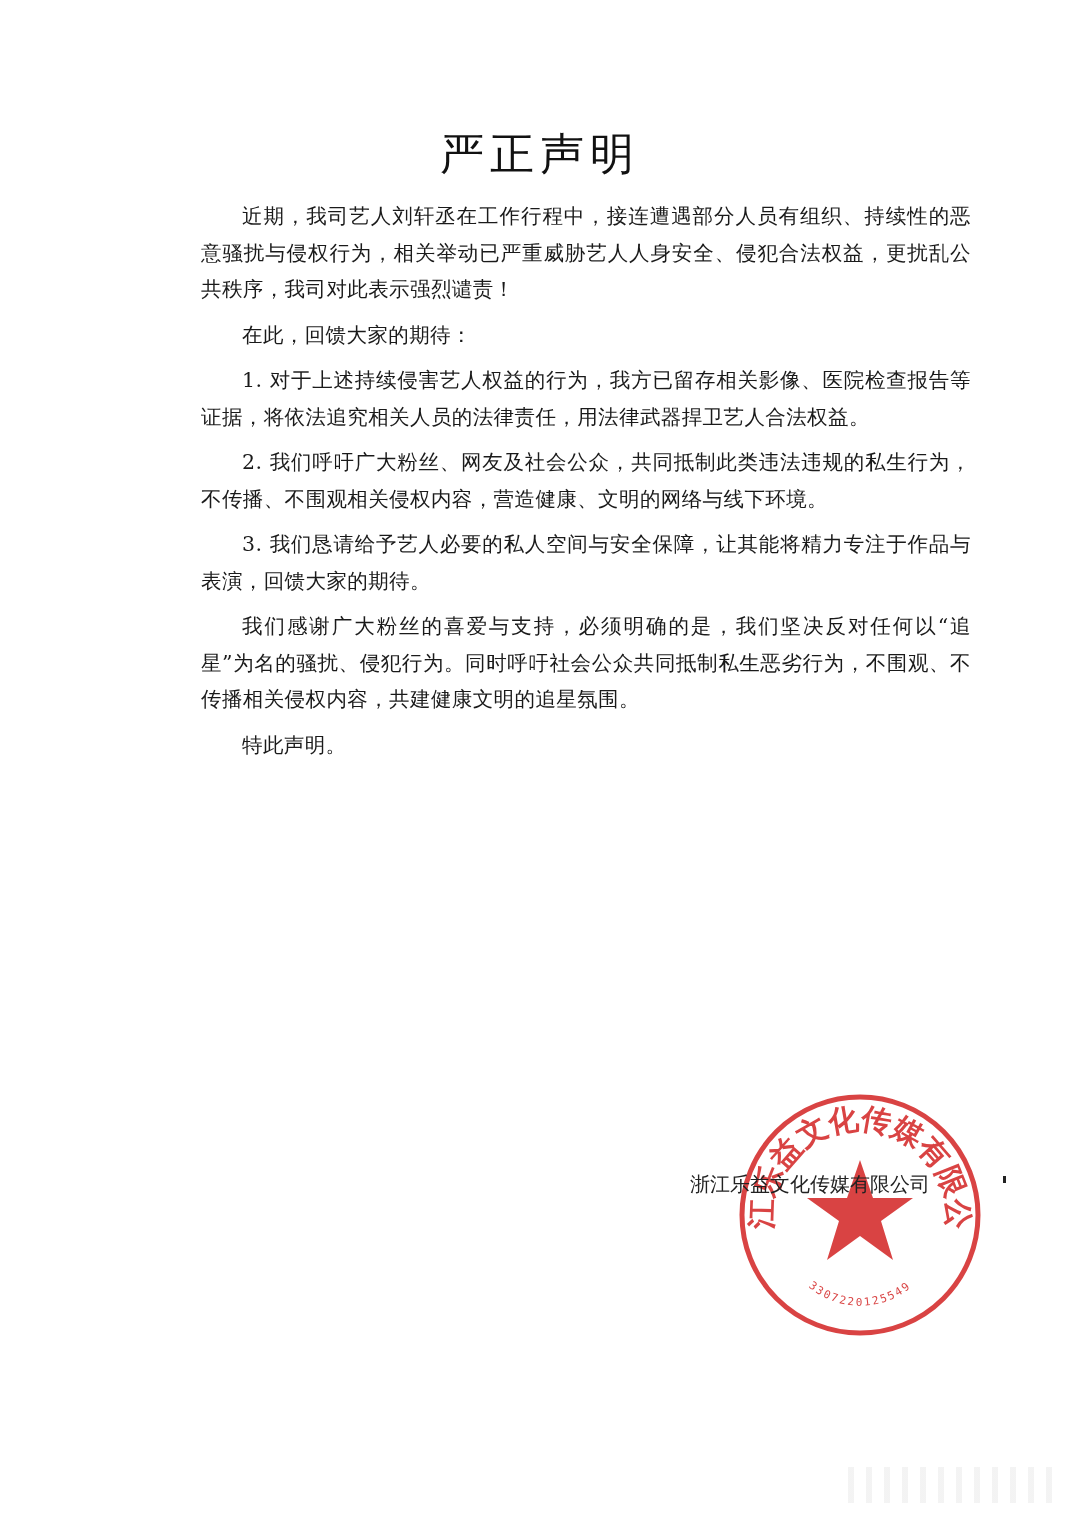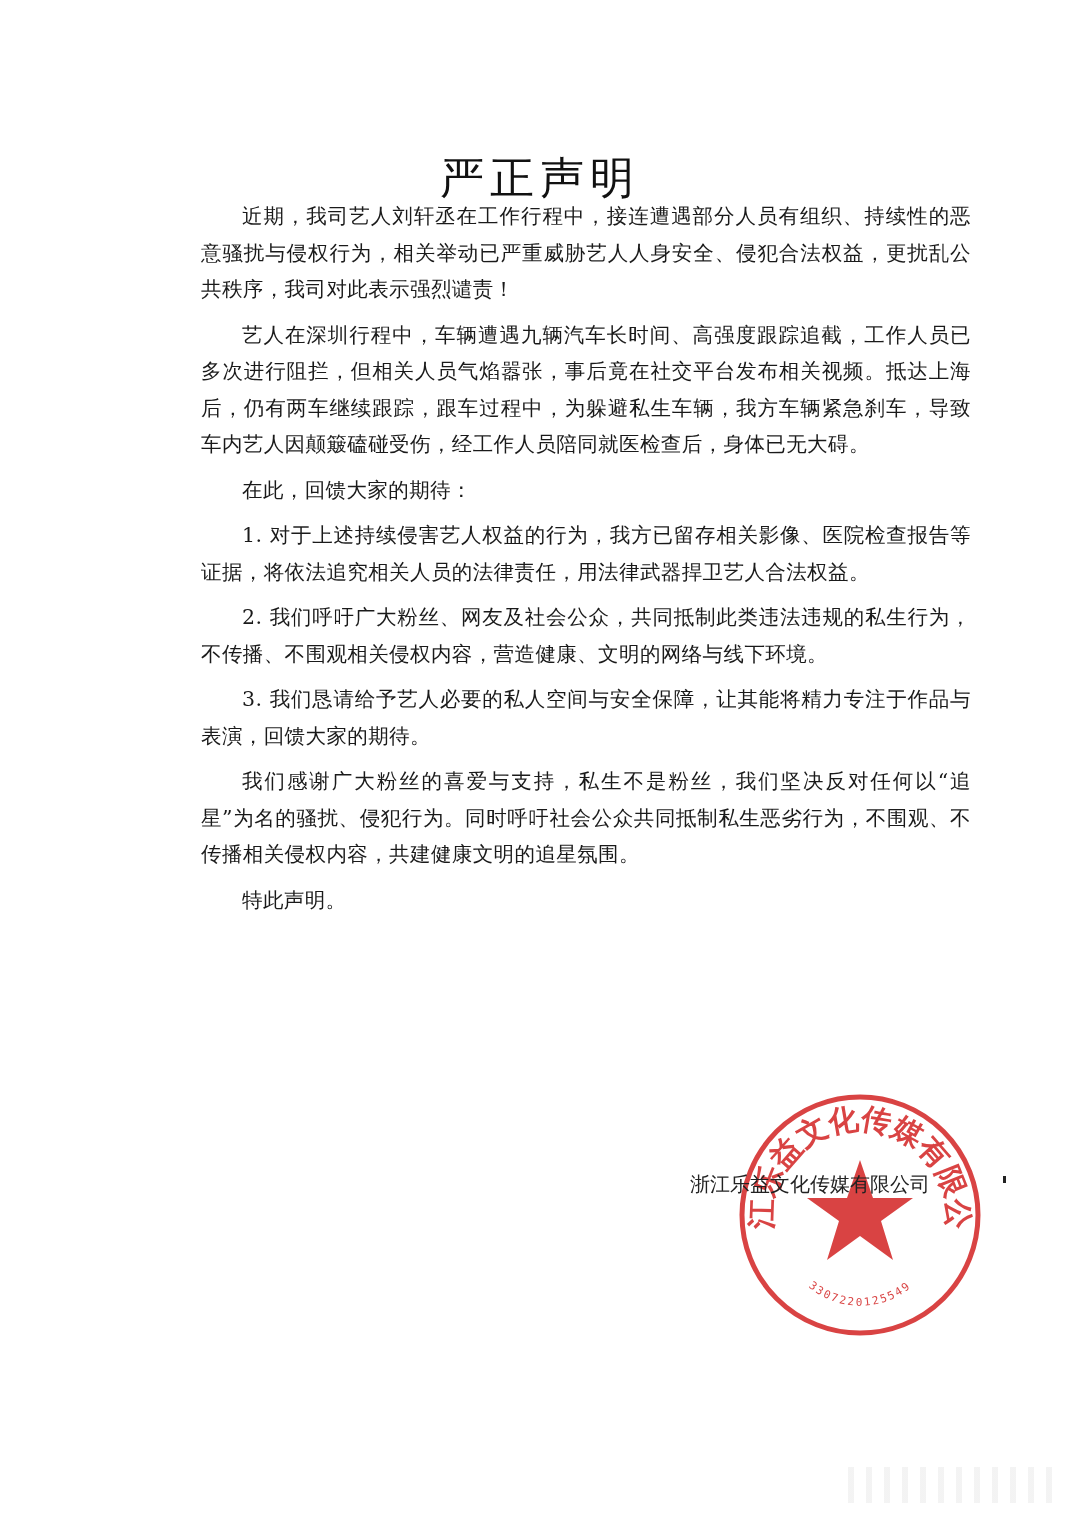--- a/index.html
+++ b/index.html
@@ -2,21 +2,21 @@
 <html><head>
 <meta charset="utf-8">
 <style>
   html, body { margin:0; padding:0; }
   body {
     width:1080px; height:1515px; background:#ffffff; position:relative; overflow:hidden;
     font-family: "DejaVu Serif", "Liberation Serif", serif; color:#1a1a1a;
   }
   .title {
     position:absolute; top:125px; left:0; width:1080px; text-align:center;
-    font-size:44px; letter-spacing:6px; color:#111; font-weight:normal;margin-top:24px;
+    font-size:44px; letter-spacing:6px; color:#111; font-weight:normal;
   }
   .body-text {
     position:absolute; left:165px; width:770px; top:198px;
     font-size:20.5px; line-height:36.5px; letter-spacing:0.4px;margin-left:36px;
   }
   .para { margin:0 0 9px 0; text-indent:2em; text-align:justify; }
   .sign {
     position:absolute; right:150px; top:1165px; text-align:right;
     font-family:"DejaVu Sans","Liberation Sans",sans-serif; font-size:20px; line-height:38px; color:#222;
   }
@@ -26,26 +26,25 @@
   .watermark { position:absolute; left:848px; top:1467px; width:210px; height:36px;
     background:repeating-linear-gradient(90deg, rgba(200,200,200,0.35) 0 6px, rgba(255,255,255,0) 6px 18px); opacity:0.6; }
 </style>
 </head>
 <body>
 
 <div class="title">严正声明</div>
 
 <div class="body-text">
   <p class="para">近期，我司艺人刘轩丞在工作行程中，接连遭遇部分人员有组织、持续性的恶意骚扰与侵权行为，相关举动已严重威胁艺人人身安全、侵犯合法权益，更扰乱公共秩序，我司对此表示强烈谴责！</p>
-  <p class="para">艺人在深圳行程中，车辆遭遇九辆汽车长时间、高强度跟踪追截，工作人员已多次进行阻拦，但相关人员气焰嚣张，事后竟在社交平台发布相关视频。抵达上海后，仍有两车继续跟踪，跟车过程中，为躲避私生车辆，我方车辆紧急刹车，导致车内艺人因颠簸磕碰受伤，经工作人员陪同就医检查后，身体已无大碍。</p>
   <p class="para">在此，回馈大家的期待：</p>
   <p class="para">1. 对于上述持续侵害艺人权益的行为，我方已留存相关影像、医院检查报告等证据，将依法追究相关人员的法律责任，用法律武器捍卫艺人合法权益。</p>
   <p class="para">2. 我们呼吁广大粉丝、网友及社会公众，共同抵制此类违法违规的私生行为，不传播、不围观相关侵权内容，营造健康、文明的网络与线下环境。</p>
   <p class="para">3. 我们恳请给予艺人必要的私人空间与安全保障，让其能将精力专注于作品与表演，回馈大家的期待。</p>
-  <p class="para">我们感谢广大粉丝的喜爱与支持，私生不是粉丝，我们坚决反对任何以“追星”为名的骚扰、侵犯行为。同时呼吁社会公众共同抵制私生恶劣行为，不围观、不传播相关侵权内容，共建健康文明的追星氛围。</p>
+  <p class="para">我们感谢广大粉丝的喜爱与支持，必须明确的是，我们坚决反对任何以“追星”为名的骚扰、侵犯行为。同时呼吁社会公众共同抵制私生恶劣行为，不围观、不传播相关侵权内容，共建健康文明的追星氛围。</p>
   <p class="para">特此声明。</p>
 </div>
 
 <svg class="seal" viewBox="0 0 250 250">
   <defs>
     <path id="sealArc" d="M 40 150 A 88 88 0 1 1 210 150"></path>
     <path id="numArc" d="M 62 185 A 80 80 0 0 0 188 185"></path>
   </defs>
   <circle cx="125" cy="125" r="118" fill="none" stroke="#d42a2a" stroke-width="5"></circle>
   <text font-family="DejaVu Serif, serif" font-size="30" fill="#d42a2a" font-weight="bold">

